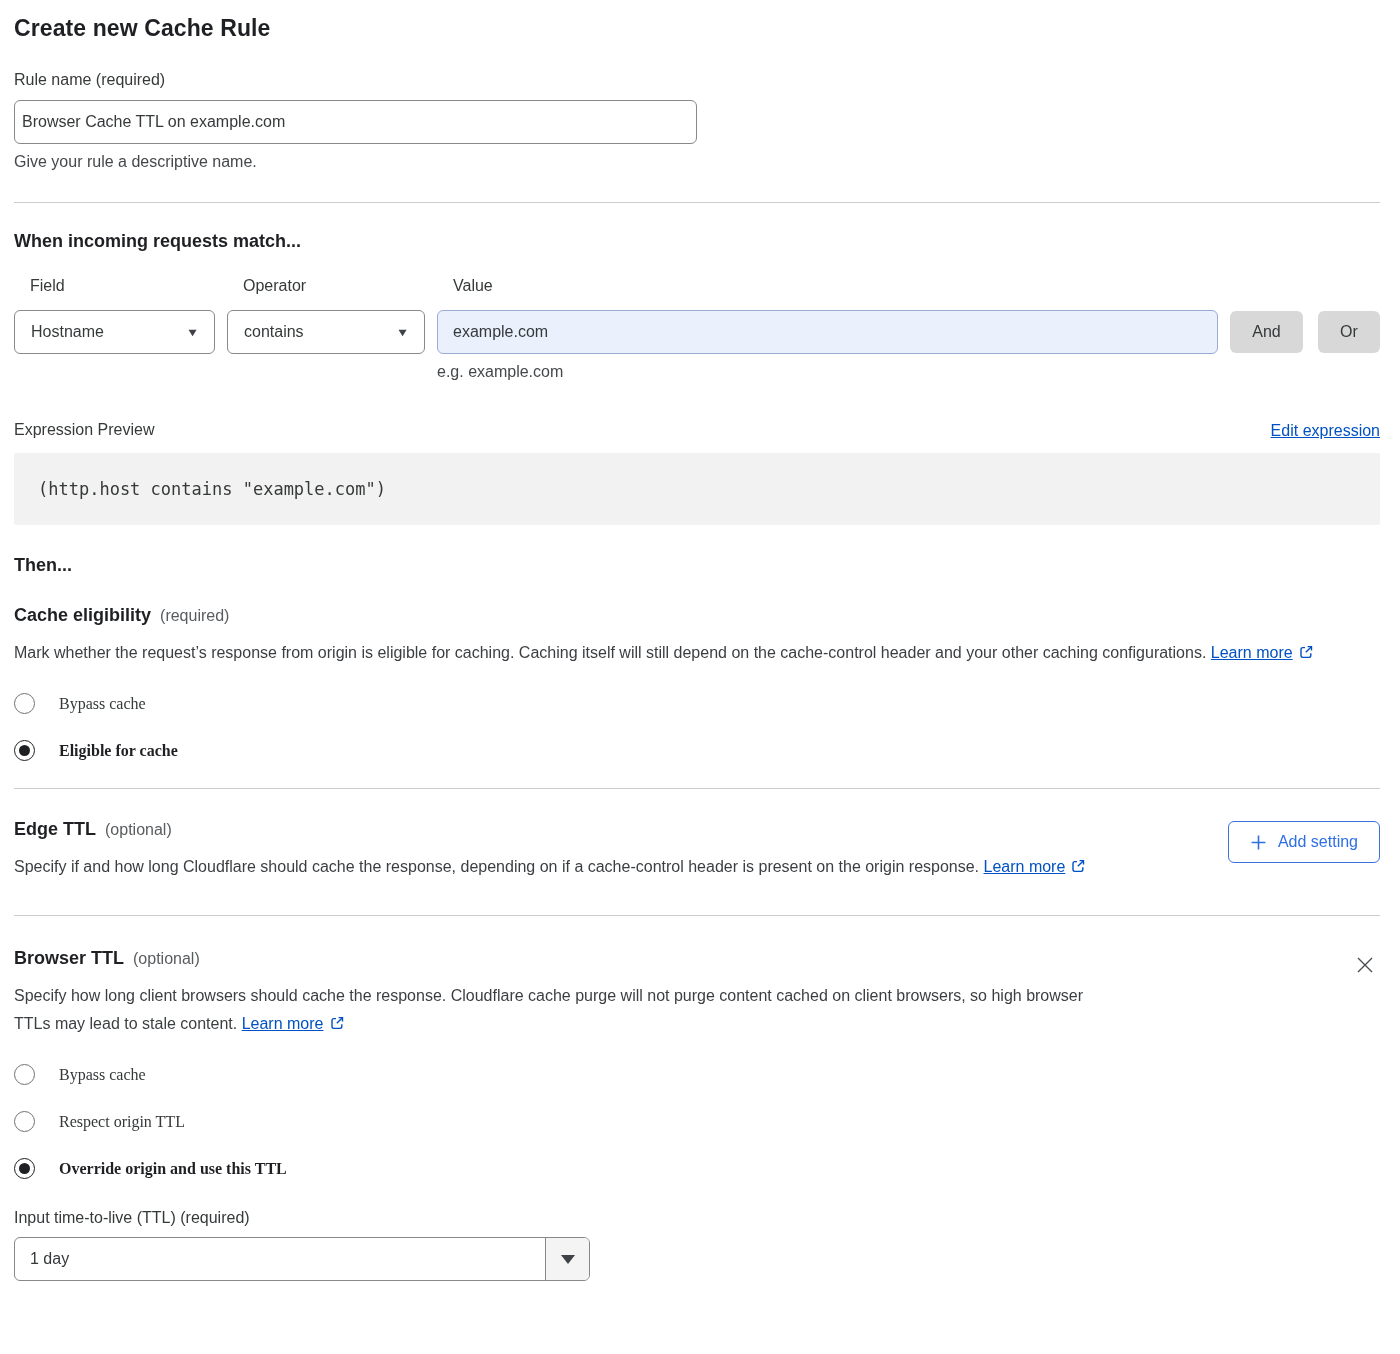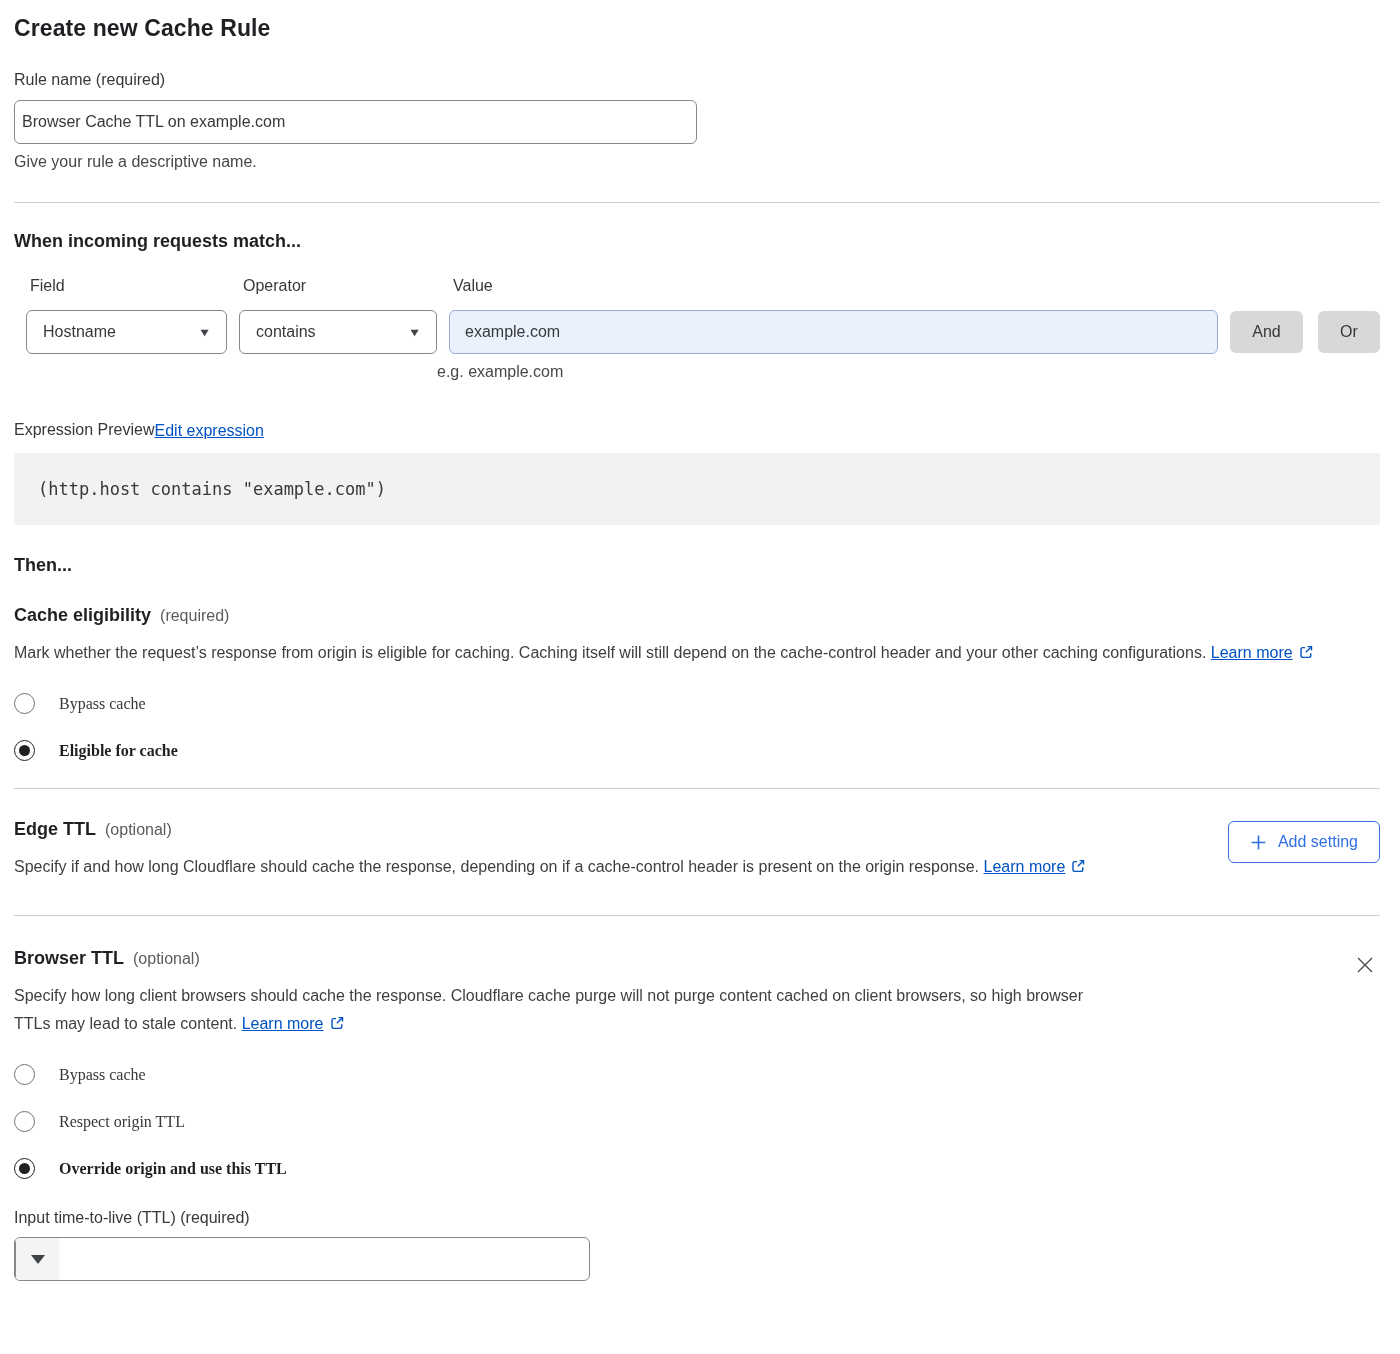--- a/index.html
+++ b/index.html
@@ -30,21 +30,21 @@
   .divider-3 { margin-top:34px; }
 
   .section-heading { font-size:18px; font-weight:700; color:#1f2023; line-height:22px; }
   .match-heading { margin-top:27px; }
 
   .match-labels { display:flex; margin-top:24px;margin-left:16px; }
   .match-labels .col-field { width:201px; margin-right:12px; }
   .match-labels .col-operator { width:198px; margin-right:12px; }
   .match-labels .col-value { flex:1; }
 
-  .match-controls { display:flex; margin-top:14px; align-items:center;margin-left:12px; }
+  .match-controls { display:flex; margin-top:14px; align-items:center; }
   .select-box {
     height:44px; border:1px solid #86898c; border-radius:6px; background:#fff;
     display:flex; align-items:center; justify-content:space-between;
     padding:0 16px; font-size:16px; color:#36393a; cursor:pointer;
   }
   .select-field { width:201px; margin-right:12px; }
   .select-operator { width:198px; margin-right:12px; }
   .chevron { font-size:11px; color:#3f4246; line-height:1; transform:scaleX(1.25); }
 
   .value-input {
@@ -55,21 +55,21 @@
   .and-btn, .or-btn {
     height:42px; border:none; border-radius:6px; background:#d8d8d8;
     font-size:16px; color:#36393a; cursor:pointer;
     font-family:"Liberation Sans","DejaVu Sans",sans-serif;
   }
   .and-btn { width:73px; margin-left:12px; }
   .or-btn { width:62px; margin-left:15px; }
 
   .value-helper { margin-left:423px; }
 
-  .expression-row { display:flex; justify-content:flex-start; align-items:flex-end; margin-top:38px; }
+  .expression-row { display:flex; justify-content:space-between; align-items:flex-end; margin-top:38px; }
   a.text-link { color:#0051c3; text-decoration:underline; cursor:pointer; }
   .code-block {
     margin-top:13px; background:#f2f2f2; border-radius:2px;
     padding:23px 24px; font-family:"DejaVu Sans Mono","Liberation Mono",monospace;
     font-size:17px; color:#36393a; line-height:26px;
   }
 
   .then-heading { margin-top:29px; }
 
   .subsection-title-row { margin-top:29px; display:flex; align-items:baseline; }
@@ -258,18 +258,19 @@
       <span class="radio-label">Respect origin TTL</span>
     </div>
     <div class="radio-row checked">
       <span class="radio-circle"></span>
       <span class="radio-label">Override origin and use this TTL</span>
     </div>
   </div>
 
   <div class="field-label ttl-label">Input time-to-live (TTL) (required)</div>
   <div class="ttl-select">
+    <span class="ttl-select-value">1 day</span>
     <span class="ttl-select-arrow">
         <span class="tri"></span>
       </span>
   </div>
 
 </div>
 
 </body></html>

